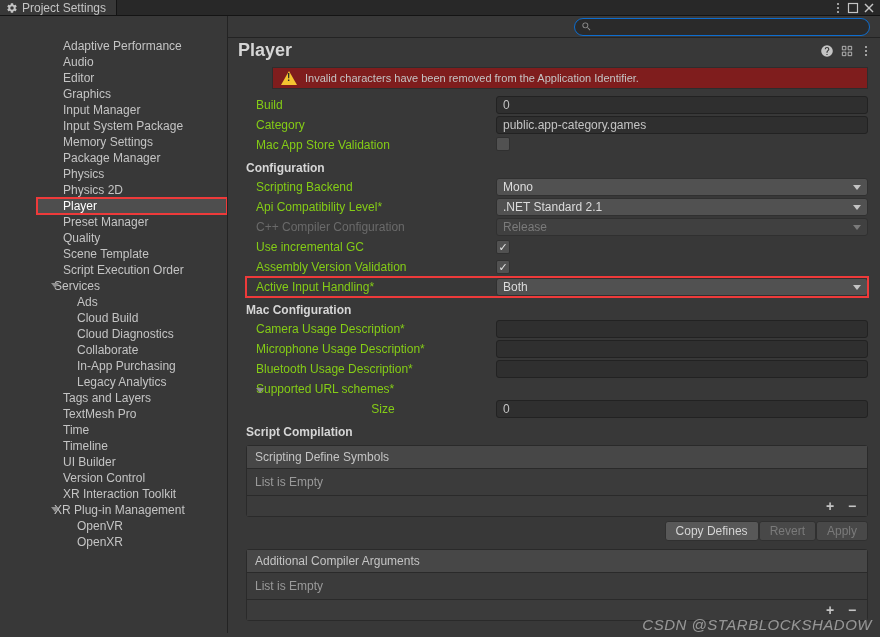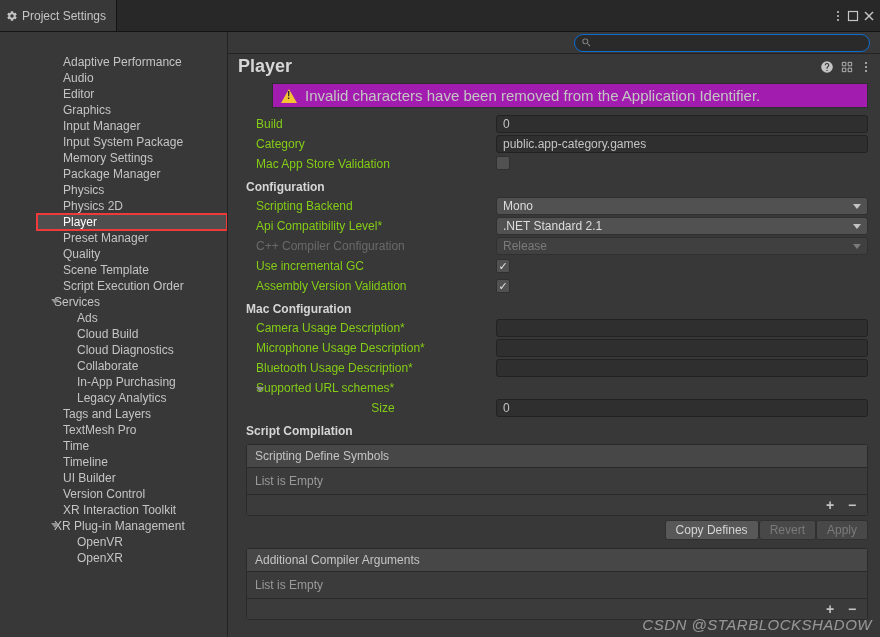--- a/index.html
+++ b/index.html
@@ -7,21 +7,21 @@
     width: 880px; height: 637px;
     background: #383838;
     font-family: "Segoe UI", Arial, sans-serif;
     font-size: 12px;
     color: #c4c4c4;
     overflow: hidden;
     position: relative;
   }
   
   .tab-bar {
-    height: 32px;
+    height: 16px;
     background: #282828;
     border-bottom: 1px solid #141414;
     display: flex;
     justify-content: space-between;
     align-items: stretch;
   }
   .tab {
     display: flex; align-items: center;
     background: #383838;
     padding: 0 10px 0 6px;
@@ -110,26 +110,26 @@
     padding: 0 12px 8px 18px;
     position:relative;
   }
   .scroll-body::-webkit-scrollbar { width:12px; }
   .scroll-body::-webkit-scrollbar-track { background:#303030; }
   .scroll-body::-webkit-scrollbar-thumb { background:#5f5f5f; border-radius:6px; }
 
   
   .warn-banner {
     margin-left: 26px;
-    background: #a21caf;
+    background: #7f1d1d;
     border: 1px solid #2d2d2d;
     display:flex; align-items:center;
     padding: 3px 8px;
     gap: 8px;
-    font-size: 15px;
+    font-size: 11px;
   }
   .warn-tri {
     width:0; height:0;
     border-left:8px solid transparent;
     border-right:8px solid transparent;
     border-bottom:14px solid #f4c430;
     position:relative;
   }
   .warn-tri::after {
     content:"!"; position:absolute; left:-2px; top:1px;
@@ -409,20 +409,29 @@
           </div>
       </div>
       <div class="row">
         <div class="label">Use incremental GC</div>
         <div class="field"><span class="checkbox checked"></span></div>
       </div>
       <div class="row">
         <div class="label">Assembly Version Validation</div>
         <div class="field"><span class="checkbox checked"></span></div>
       </div>
+      <div class="row hl-red">
+        <div class="label">Active Input Handling*</div>
+        <div class="field">
+            <div class="dropdown">
+              <span>Both</span>
+              <span class="chev"></span>
+            </div>
+          </div>
+      </div>
 
       <div class="section-head">Mac Configuration</div>
 
       <div class="row">
         <div class="label">Camera Usage Description*</div>
         <div class="field"><input class="text-input" value="" style=""></div>
       </div>
       <div class="row">
         <div class="label">Microphone Usage Description*</div>
         <div class="field"><input class="text-input" value="" style=""></div>

